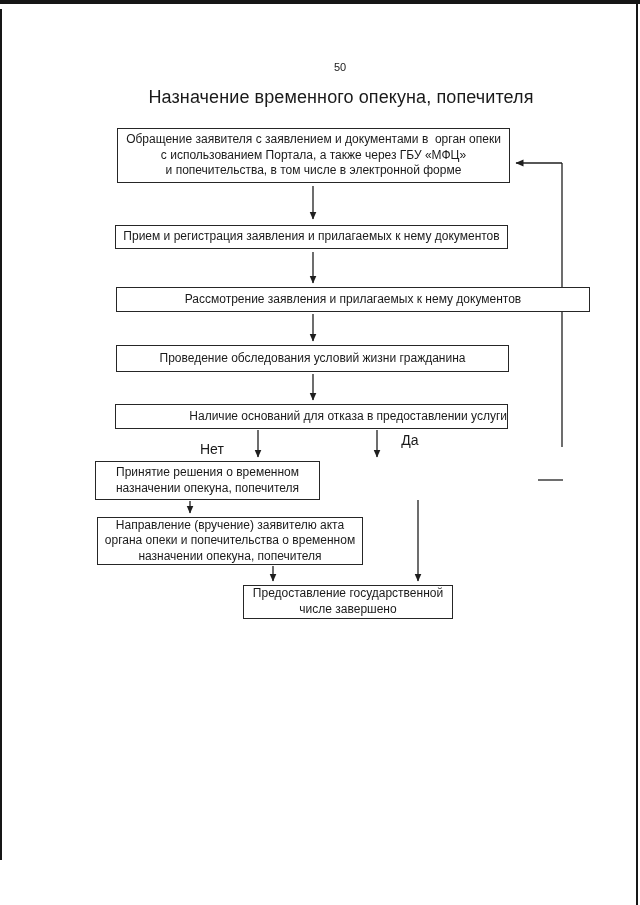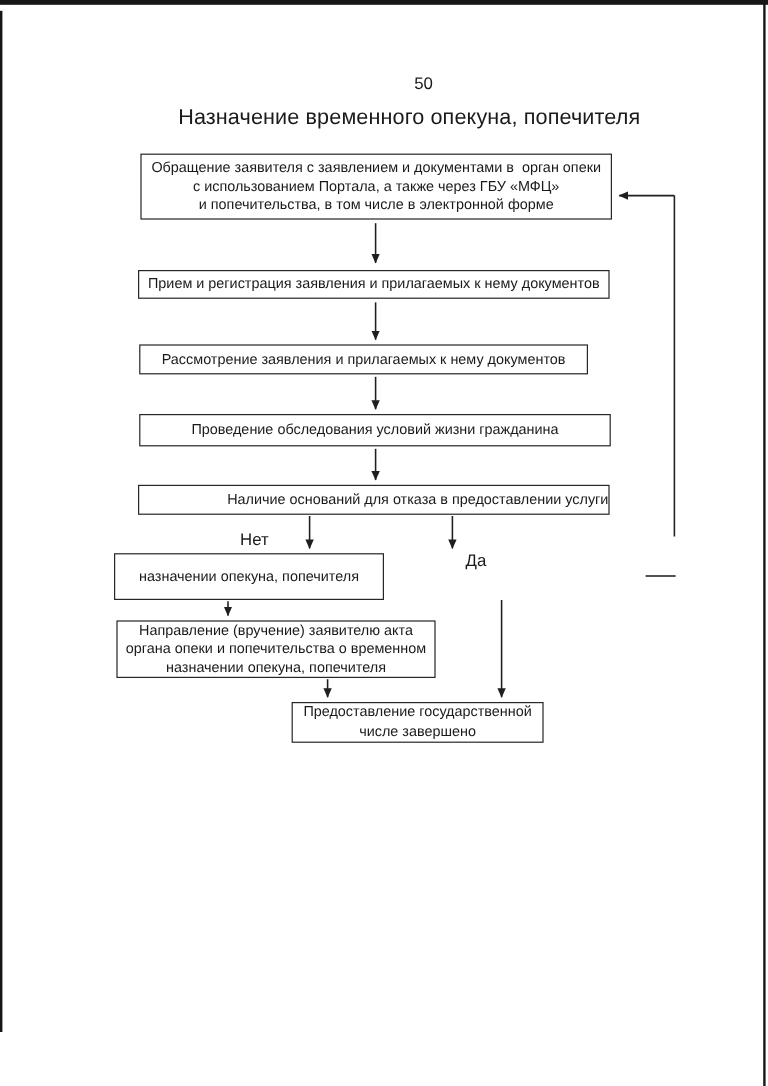--- a/index.html
+++ b/index.html
@@ -7,49 +7,49 @@
     position:relative;width:640px;height:905px;background:#ffffff;
     font-family:"Liberation Sans","DejaVu Sans",sans-serif;color:#1a1a1a;
     overflow:hidden;
   }
   .scan-border{position:absolute;background:#161616;}
   #border-top{left:0;top:0;width:640px;height:4px;}
   #border-left{left:0;top:9px;width:2px;height:851px;}
   #border-right{left:636px;top:0;width:2px;height:905px;}
 
   .page-number{
-    position:absolute;left:321px;top:61px;width:64px;
-    text-align:center;font-size:14px;
+    position:absolute;left:308px;top:61px;width:64px;
+    text-align:center;font-size:11px;
   }
   .doc-title{
     position:absolute;left:105px;top:87px;width:472px;
     text-align:center;font-size:18px;letter-spacing:.1px;
   }
 
   .fbox{
     position:absolute;box-sizing:border-box;background:#fff;
     border:1.5px solid #262626;
     display:flex;flex-direction:column;justify-content:center;align-items:center;
     text-align:center;font-size:12px;line-height:1.3;
   }
   .bl{white-space:pre;}
 
   #b1{left:117px;top:128px;width:393px;height:55px;}
   #b2{left:115px;top:225px;width:393px;height:24px;}
-  #b3{left:116px;top:287px;width:374px;height:25px;}
+  #b3{left:116px;top:287px;width:474px;height:25px;}
   #b4{left:116px;top:345px;width:393px;height:27px;}
   #b5{left:115px;top:404px;width:393px;height:25px;align-items:flex-end;}
   #b6{left:95px; top:461px;width:225px;height:39px;}
   #b7{left:338px;top:461px;width:199px;height:38px;}
   #b8{left:97px; top:517px;width:266px;height:48px;}
   #b9{left:243px;top:585px;width:210px;height:34px;}
 
   .branch-label{position:absolute;font-size:14px;}
   #label-no{left:200px;top:441px;width:50px;text-align:left;}
-  #label-yes{left:388px;top:459px;width:44px;text-align:left;}
+  #label-yes{left:388px;top:432px;width:44px;text-align:center;}
 
   svg.connectors{position:absolute;left:0;top:0;}
   .cline{stroke:#1f1f1f;stroke-width:1.3;fill:none;}
 </style>
 </head>
 <body>
 
 <div class="page">
 
   <div id="border-top" class="scan-border"></div>
@@ -98,20 +98,21 @@
   </div>
 
   <div class="fbox" id="b5">
     <div class="bl">Наличие оснований для отказа в предоставлении услуги</div>
   </div>
 
   <div class="branch-label" id="label-no">Нет</div>
   <div class="branch-label" id="label-yes">Да</div>
 
   <div class="fbox" id="b6">
+    <div class="bl">Принятие решения о временном</div>
     <div class="bl">назначении опекуна, попечителя</div>
   </div>
 
 
   <div class="fbox" id="b8">
     <div class="bl">Направление (вручение) заявителю акта</div>
     <div class="bl">органа опеки и попечительства о временном</div>
     <div class="bl">назначении опекуна, попечителя</div>
   </div>
 

